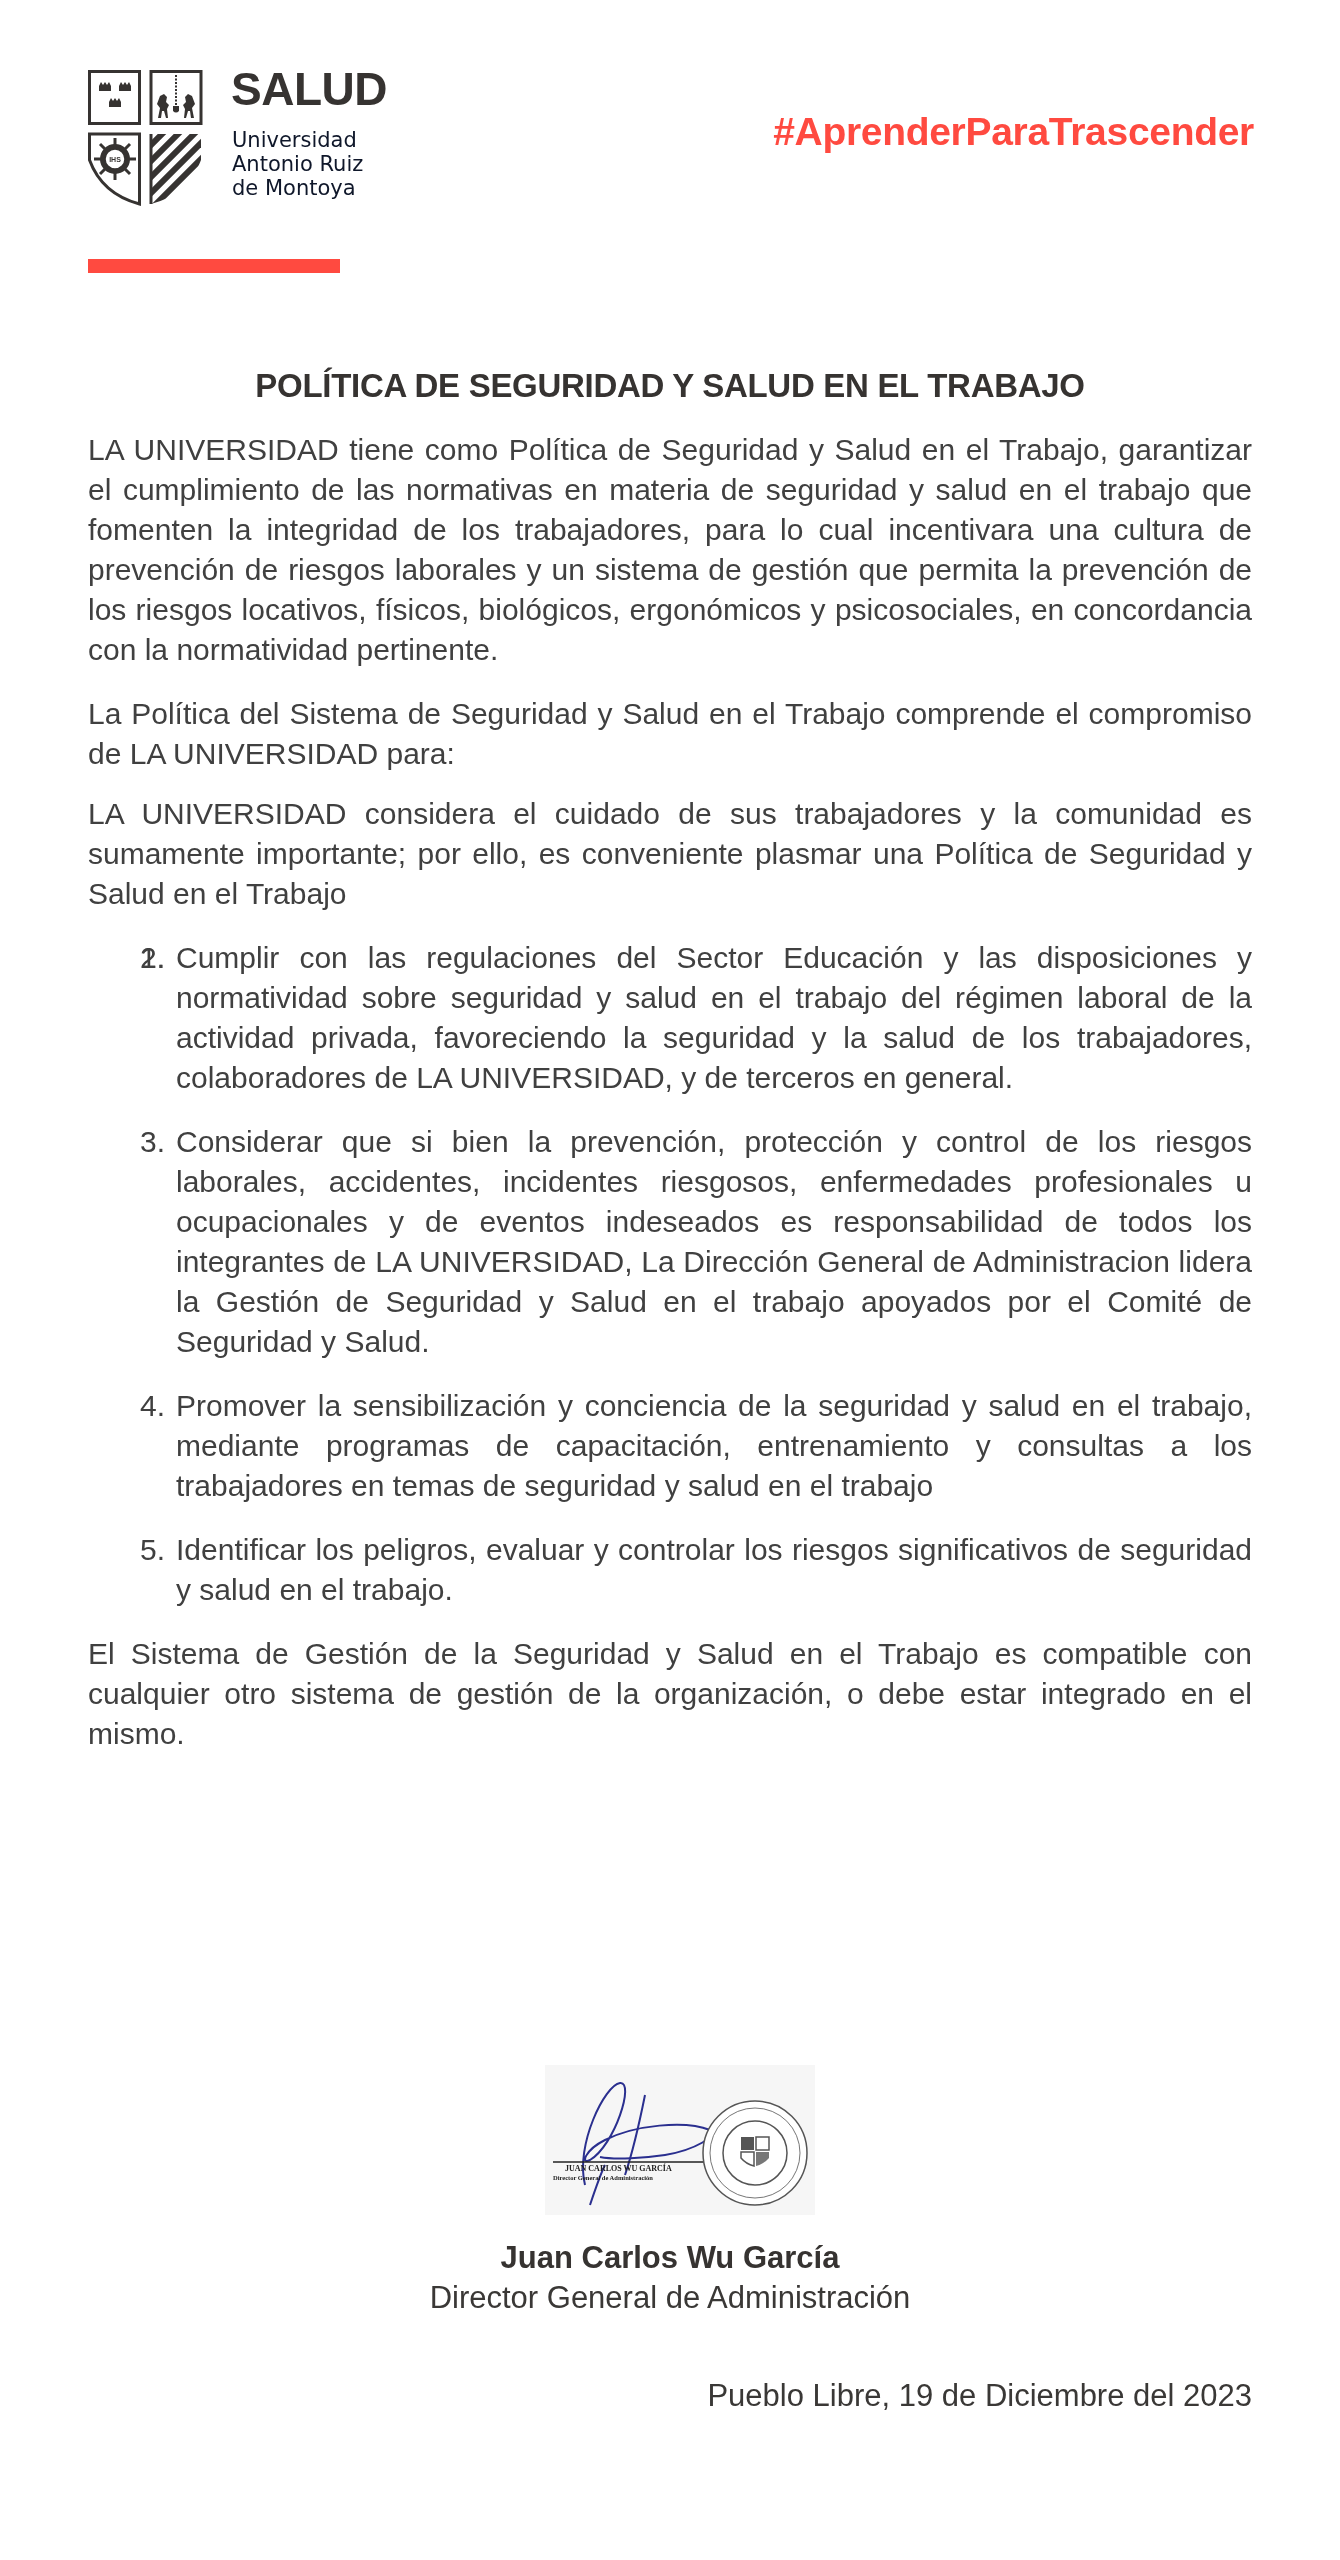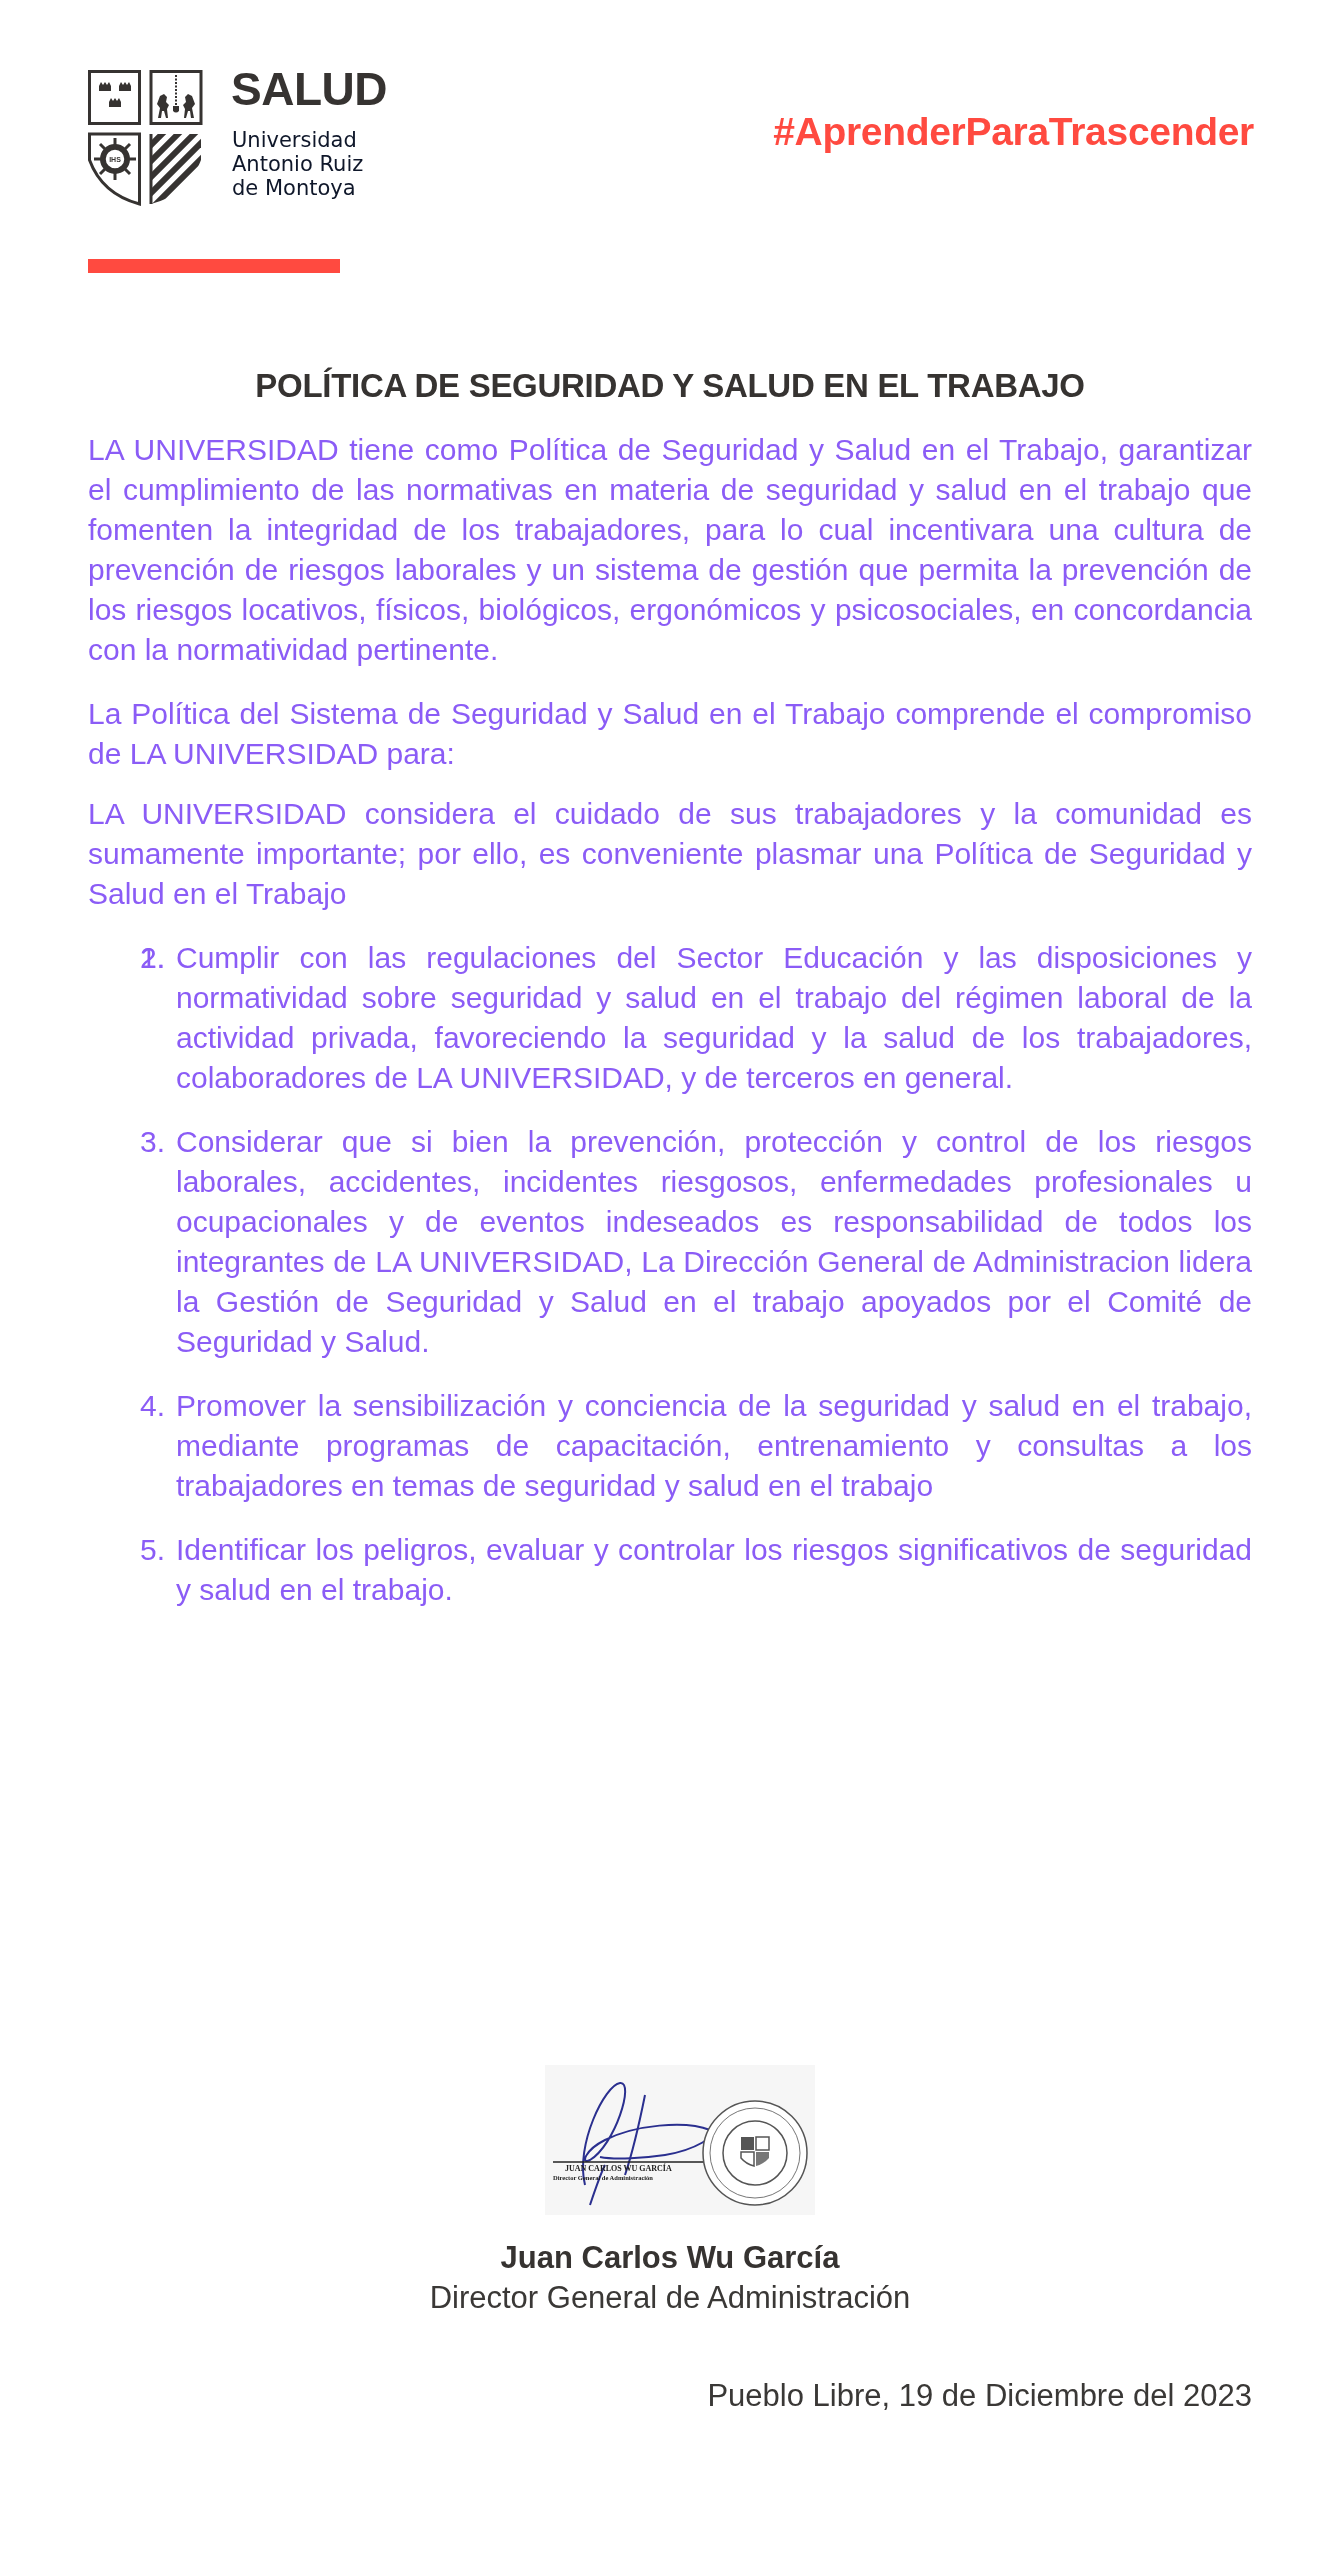--- a/index.html
+++ b/index.html
@@ -9,21 +9,21 @@
   }
   .logo { position: absolute; left: 88px; top: 70px; width: 116px; height: 136px; }
   .brand-name { position: absolute; left: 231px; top: 62px; font-size: 46px; font-weight: bold; color: #363331; letter-spacing: -0.5px; }
   .brand-sub { position: absolute; left: 232px; top: 128px; font-size: 21px; line-height: 24px; color: #0f172a; font-family: "DejaVu Sans", sans-serif; }
   .brand-sub div { white-space: nowrap; }
   .hashtag { position: absolute; right: 86px; top: 110px; font-size: 39px; font-weight: bold; color: #ff4a40; letter-spacing: -0.3px; text-align: center; }
   .redbar { position: absolute; left: 88px; top: 259px; width: 252px; height: 14px; background: #ff4a40; }
 
   .title { position: absolute; left: 88px; width: 1164px; top: 367px; text-align: center; font-size: 33px; font-weight: bold; color: #363331; letter-spacing: -0.3px; }
 
-  .content { position: absolute; left: 88px; top: 430px; width: 1164px; font-size: 30px; line-height: 40px; color: #8b5cf6; }
+  .content { position: absolute; left: 88px; top: 430px; width: 1164px; font-size: 30px; line-height: 40px; color: #404040; }
   .content p { margin: 0 0 24px 0; text-align: justify; }
   .content ol { list-style: none; margin: 0 0 24px 0; padding: 0; }
   .content li { position: relative; padding-left: 88px; text-align: justify; margin-bottom: 24px; }
   .content li .num { position: absolute; left: 52px; top: 0; }
 
   .signature { position: absolute; left: 545px; top: 2065px; width: 270px; height: 150px; }
   .signer-name { position: absolute; left: 0; width: 1340px; top: 2240px; text-align: center; font-size: 31px; font-weight: bold; color: #363331; }
   .signer-role { position: absolute; left: 0; width: 1340px; top: 2280px; text-align: center; font-size: 31px; color: #3a3836; }
   .place-date { position: absolute; right: 88px; top: 2378px; font-size: 31px; color: #3a3836; text-align: center; }
 </style>
@@ -91,20 +91,21 @@
   <p>LA UNIVERSIDAD tiene como Política de Seguridad y Salud en el Trabajo, garantizar el cumplimiento de las normativas en materia de seguridad y salud en el trabajo que fomenten la integridad de los trabajadores, para lo cual incentivara una cultura de prevención de riesgos laborales y un sistema de gestión que permita la prevención de los riesgos locativos, físicos, biológicos, ergonómicos y psicosociales, en concordancia con la normatividad pertinente.</p>
   <p style="margin-bottom:20px">La Política del Sistema de Seguridad y Salud en el Trabajo comprende el compromiso de LA UNIVERSIDAD para:</p>
   <p>LA UNIVERSIDAD considera el cuidado de sus trabajadores y la comunidad es sumamente importante; por ello, es conveniente plasmar una Política de Seguridad y Salud en el Trabajo</p>
   <ol>
     <li><span class="num">1.</span></li>
     <li><span class="num">2.</span><span>Cumplir con las regulaciones del Sector Educación y las disposiciones y normatividad sobre seguridad y salud en el trabajo del régimen laboral de la actividad privada, favoreciendo la seguridad y la salud de los trabajadores, colaboradores de LA UNIVERSIDAD, y de terceros en general.</span></li>
     <li><span class="num">3.</span><span>Considerar que si bien la prevención, protección y control de los riesgos laborales, accidentes, incidentes riesgosos, enfermedades profesionales u ocupacionales y de eventos indeseados es responsabilidad de todos los integrantes de LA UNIVERSIDAD, La Dirección General de Administracion lidera la Gestión de Seguridad y Salud en el trabajo apoyados por el Comité de Seguridad y Salud.</span></li>
     <li><span class="num">4.</span><span>Promover la sensibilización y conciencia de la seguridad y salud en el trabajo, mediante programas de capacitación, entrenamiento y consultas a los trabajadores en temas de seguridad y salud en el trabajo</span></li>
     <li><span class="num">5.</span><span>Identificar los peligros, evaluar y controlar los riesgos significativos de seguridad y salud en el trabajo.</span></li>
   </ol>
+  <p>El Sistema de Gestión de la Seguridad y Salud en el Trabajo es compatible con cualquier otro sistema de gestión de la organización, o debe estar integrado en el mismo.</p>
 </div>
 
 <svg class="signature" viewBox="0 0 270 150">
   <rect x="0" y="0" width="270" height="150" fill="#f6f6f6"></rect>
   <g fill="none" stroke="#2a2f8f" stroke-width="2">
     <path d="M40 120 C30 80 60 20 75 18 C90 16 70 80 45 95 C35 100 40 85 60 75 C90 60 140 55 165 65 C175 70 150 85 120 90 C100 93 70 95 55 92"></path>
     <path d="M100 30 C95 55 90 80 80 110"></path>
     <path d="M60 100 C55 110 50 125 45 140"></path>
   </g>
   <line x1="8" y1="97" x2="165" y2="97" stroke="#222" stroke-width="1.5"></line>

